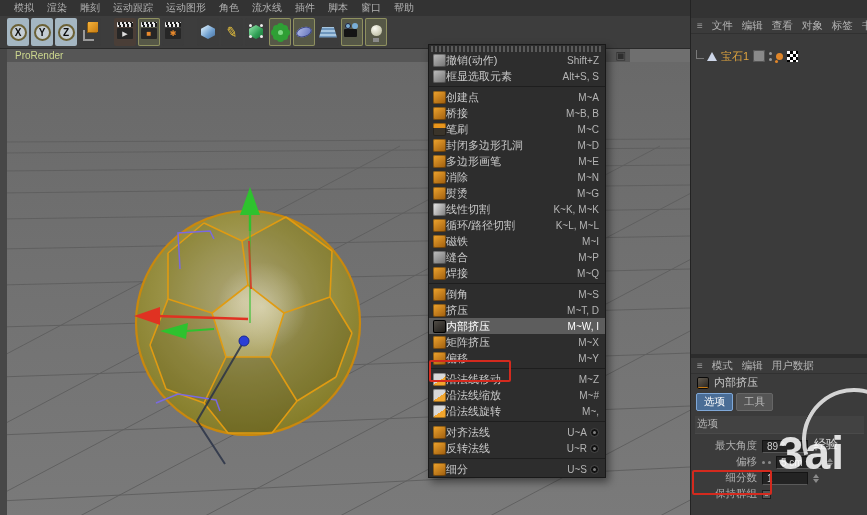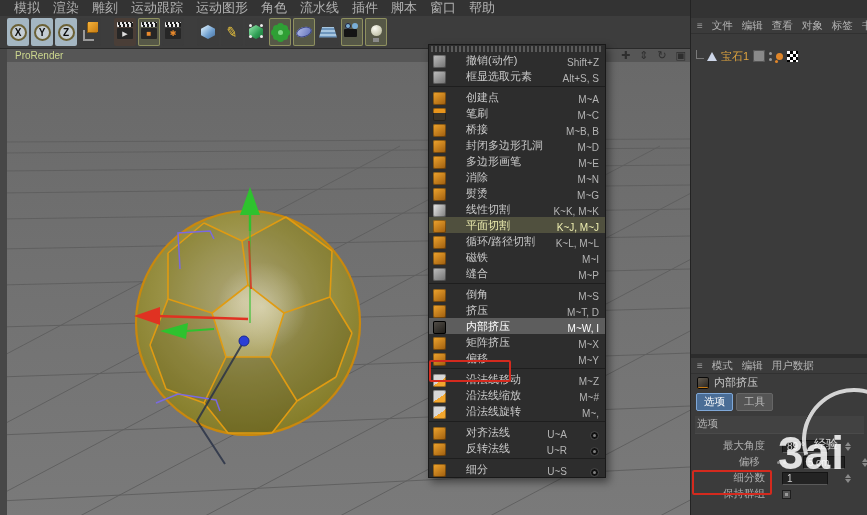--- a/index.html
+++ b/index.html
@@ -1,21 +1,21 @@
 <!DOCTYPE html>
 <html><head>
 <meta charset="utf-8">
 <style>
   html,body{margin:0;padding:0;width:867px;height:515px;overflow:hidden;background:#3a3a3a;
     font-family:"Liberation Sans","DejaVu Sans",sans-serif;-webkit-font-smoothing:antialiased}
   *{box-sizing:border-box}
   
   .menubar{position:absolute;left:0;top:0;width:867px;height:16px;background:#333;display:flex;
     align-items:center;padding-left:14px;gap:13px;z-index:3}
-  .mb-item{font-size:13px;color:#b2b2b2;white-space:nowrap;cursor:default}
+  .mb-item{font-size:10px;color:#b2b2b2;white-space:nowrap;cursor:default}
   
   .toolbar{position:absolute;left:0;top:16px;width:690px;height:32px;background:#3d3d3d;display:flex;
     padding-left:6px;z-index:3}
   .ti{width:22px;height:28px;margin:2px 1px 0;border-radius:2px;background:#3c3c3c;display:flex;
     align-items:center;justify-content:center;position:relative;flex:none}
   .ti[data-hl="1"]{background:#565847;box-shadow:inset 0 0 0 1px #8f9160}
   .ti[data-kind="gap"]{width:9px;background:transparent}
   .ti[data-kind="axis"]{background:#a4b6c2}
   .ti[data-kind="axis"] .tg{width:17px;height:17px;border-radius:50%;background:#c4cdd3;border:2px solid #6b6136;
     color:#0a0a0a;font-size:10px;font-weight:bold;display:flex;align-items:center;justify-content:center}
@@ -51,31 +51,31 @@
   .ti[data-kind="camera"]::before{content:"";position:absolute;top:5px;left:4px;width:6px;height:6px;
     border-radius:50%;background:#79aed6;box-shadow:7px 0 0 #79aed6,inset 0 0 0 1px #223}
   .ti[data-kind="camera"]::after{content:"";position:absolute;top:11px;left:3px;width:13px;height:8px;
     background:#141414;border-radius:1px;box-shadow:12px 1px 0 -4px #141414}
   .ti[data-kind="bulb"]::before{content:"";width:11px;height:11px;border-radius:50%;margin-bottom:4px;
     background:radial-gradient(circle at 35% 30%,#fbfbf2,#c6c6ae 70%,#9a9a85)}
   .ti[data-kind="bulb"]::after{content:"";position:absolute;bottom:4px;width:6px;height:4px;background:#8a8a8a}
   
   .viewport{position:absolute;left:0;top:48px;width:690px;height:467px;background:#6f6f6f;border-top:1px solid #2a2a2a}
   .vp-leftstrip{position:absolute;left:0;top:0;width:7px;height:467px;background:#474747}
-  .vp-title{position:absolute;left:7px;top:0;width:683px;height:13px;background:#565656;display:flex;
+  .vp-title{position:absolute;left:7px;top:0;width:623px;height:13px;background:#565656;display:flex;
     align-items:center;padding:0 4px 0 8px}
   .vp-title-label{font-size:10px;color:#ccd78e}
   .vp-controls{margin-left:auto;display:flex;gap:9px}
   .vp-ctrl{font-size:11px;line-height:11px;color:#2e2e2e;cursor:pointer}
   .vp-svg{position:absolute;left:7px;top:13px}
   
   .cmenu{position:absolute;left:428px;top:44px;width:178px;background:#2d2d2d;border:1px solid #191919;
     box-shadow:3px 4px 8px rgba(0,0,0,.45);z-index:10}
   .cmenu-grip{height:6px;background:repeating-linear-gradient(90deg,#5a5a5a 0 2px,#2d2d2d 2px 4px);margin:1px 2px 0}
-  .mrow{height:16px;display:flex;align-items:flex-end;gap:20px;padding:0 6px 0 4px;cursor:default}
+  .mrow{height:16px;display:flex;align-items:center;gap:0;padding:0 6px 0 4px;cursor:default}
   .mrow[data-type="sep"]{height:5px;padding:0;background:linear-gradient(#2d2d2d 2px,#1e1e1e 2px,#1e1e1e 3px,#2d2d2d 3px)}
   .mi{width:13px;height:13px;border-radius:2px;flex:none;background:linear-gradient(145deg,#c0c0c0,#707070);
     box-shadow:inset 0 0 0 1px rgba(0,0,0,.35)}
   .mi[data-ic="orange"]{background:linear-gradient(145deg,#f2a62e,#9c5c0e)}
   .mi[data-ic="silver"]{background:linear-gradient(120deg,#ececec,#7a7a7a)}
   .mi[data-ic="dark"]{background:linear-gradient(180deg,#e8951c 35%,#3a342a 35%)}
   .mi[data-ic="mirror"]{background:linear-gradient(90deg,#303030 50%,#c04018 50%)}
   .mi[data-ic="multi"]{background:linear-gradient(90deg,#cc4444 33%,#44a044 33%,#44a044 66%,#4466cc 66%)}
   .mi[data-ic="graycube"]{background:linear-gradient(145deg,#d8d8d8 55%,#f2a62e 55%)}
   .mi[data-ic="darkcube"]{background:linear-gradient(145deg,#55504a,#1c1a16);box-shadow:inset 0 0 0 1px #000}
@@ -113,21 +113,21 @@
   .am{position:absolute;left:0;top:358px;width:177px}
   .am-title{height:17px;display:flex;align-items:center;gap:5px;padding:0 6px}
   .am-title-icon{width:12px;height:12px;border-radius:2px;background:linear-gradient(145deg,#6a6257,#241f18);
     box-shadow:inset 0 0 0 1px #0a0a0a,inset 0 -4px 0 -2px #c87c16}
   .am-title-label{font-size:11px;color:#c6c6c6}
   .am-tabs{display:flex;gap:3px;padding:2px 5px 3px}
   .tab{font-size:10.5px;color:#bbb;background:#555;border:1px solid #666;padding:1px 7px;border-radius:2px;cursor:pointer}
   .tab[data-active="true"]{background:#4a6d96;border-color:#7fa8d8;color:#fff}
   .am-section{margin:2px 4px 4px;padding:1px 2px 2px;font-size:10.5px;color:#b8b8b8;border-bottom:1px solid #4a4a4a;
     background:#424242}
-  .arow{height:16px;display:flex;align-items:center;padding-left:16px;gap:17px}
+  .arow{height:16px;display:flex;align-items:center;padding-left:8px;gap:5px}
   .alabel{width:58px;text-align:right;font-size:10.5px;color:#aeaeae;white-space:nowrap}
   .adots{display:none;gap:3px}
   .arow[data-dots="1"] .adots{display:inline-flex}
   .adots i{width:3px;height:3px;border-radius:50%;background:#8a8a8a}
   .vbox{width:46px;height:13px;background:#232323;border:1px solid #141414;border-bottom-color:#5a5a5a;
     font-size:10px;color:#cfcfcf;padding:0 0 0 4px;line-height:12px}
   .stepper{display:none;flex-direction:column;gap:1px}
   .arow[data-stepper="1"] .stepper{display:flex}
   .stepper i{width:0;height:0;border-left:3px solid transparent;border-right:3px solid transparent}
   .stepper .up{border-bottom:4px solid #8a8a8a}
@@ -363,35 +363,35 @@
       </div>
 
       <div class="mrow">
         <span class="mi" data-ic="orange"></span>
         <span class="mlabel">创建点</span>
         <span class="mshort">M~A</span>
 
       </div>
 
       <div class="mrow">
+        <span class="mi" data-ic="orange"></span>
+        <span class="mlabel">桥接</span>
+        <span class="mshort">M~B, B</span>
+
+      </div>
+
+      <div class="mrow">
         <span class="mi" data-ic="dark"></span>
         <span class="mlabel">笔刷</span>
         <span class="mshort">M~C</span>
 
       </div>
 
       <div class="mrow">
         <span class="mi" data-ic="orange"></span>
-        <span class="mlabel">桥接</span>
-        <span class="mshort">M~B, B</span>
-
-      </div>
-
-      <div class="mrow">
-        <span class="mi" data-ic="orange"></span>
         <span class="mlabel">封闭多边形孔洞</span>
         <span class="mshort">M~D</span>
 
       </div>
 
       <div class="mrow">
         <span class="mi" data-ic="orange"></span>
         <span class="mlabel">多边形画笔</span>
         <span class="mshort">M~E</span>
 
@@ -411,26 +411,20 @@
 
       </div>
 
       <div class="mrow">
         <span class="mi" data-ic="silver"></span>
         <span class="mlabel">线性切割</span>
         <span class="mshort">K~K, M~K</span>
 
       </div>
 
-      <div class="mrow" data-state="active">
-        <span class="mi" data-ic="orange"></span>
-        <span class="mlabel">平面切割</span>
-        <span class="mshort">K~J, M~J</span>
-
-      </div>
 
       <div class="mrow">
         <span class="mi" data-ic="orange"></span>
         <span class="mlabel">循环/路径切割</span>
         <span class="mshort">K~L, M~L</span>
 
       </div>
 
       <div class="mrow">
         <span class="mi" data-ic="orange"></span>
@@ -441,20 +435,26 @@
 
 
 
       <div class="mrow">
         <span class="mi" data-ic="gray"></span>
         <span class="mlabel">缝合</span>
         <span class="mshort">M~P</span>
 
       </div>
 
+      <div class="mrow">
+        <span class="mi" data-ic="orange"></span>
+        <span class="mlabel">焊接</span>
+        <span class="mshort">M~Q</span>
+
+      </div>
 
       <div class="mrow" data-type="sep">
         
         
         
         
       </div>
 
       <div class="mrow">
         <span class="mi" data-ic="orange"></span>

